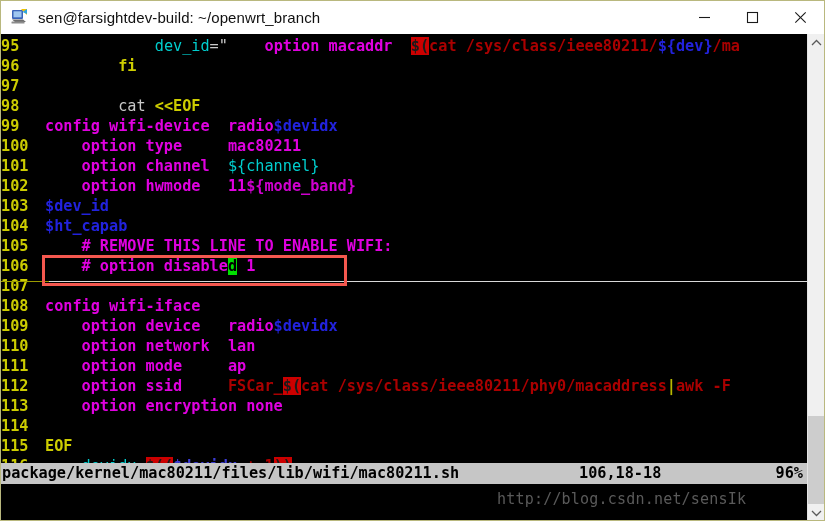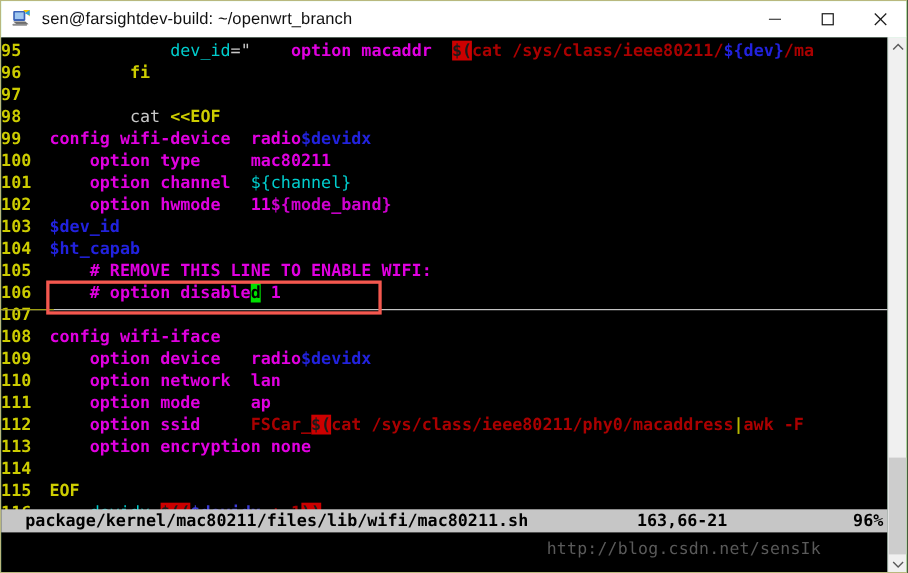--- a/index.html
+++ b/index.html
@@ -5,21 +5,21 @@
   * { box-sizing: border-box; margin: 0; padding: 0; }
   html, body {
     width: 825px; height: 521px;
     background: #000;
     font-family: "DejaVu Sans Mono", monospace;
     overflow: hidden;
   }
   #window {
     position: relative;
     width: 825px; height: 521px;
-    background: #86efac;
+    background: #eab308;
     border: 1px solid #b9b87e;
     overflow: hidden;
   }
 
   
   #titlebar {
     position: absolute; left: 0; top: 0;
     width: 823px; height: 33px;
     background: #ffffff;
     display: flex; align-items: center;
@@ -118,21 +118,21 @@
     left: 0; bottom: 37px;
     width: 806px; height: 21px;
     background: #c6c6c6;
     color: #000;
     font-family: "DejaVu Sans Mono", monospace;
     font-size: 15.2px;
     font-weight: bold;
     line-height: 21px;
     white-space: pre;
   }
-  #sb-file   { position: absolute; left: 1px;   top: 0; padding-left: 21px; }
+  #sb-file   { position: absolute; left: 1px;   top: 0; }
   #sb-pos    { position: absolute; left: 578px; top: 0; }
   #sb-pct    { position: absolute; right: 4px;  top: 0; }
 
   
   #watermark {
     position: absolute;
     left: 496px; top: 456px;
     font-family: "DejaVu Sans Mono", monospace;
     font-size: 15px;
     color: #5a5a5a;
@@ -203,21 +203,21 @@
   <div id="term">
     <div id="code"><div class="row"><span class="ln">95</span><span>            </span><span class="cyan">dev_id</span><span class="white">="</span><span>    </span><span class="magenta">option macaddr</span><span>  </span><span class="redhl">$(</span><span class="darkred">cat /sys/class/ieee80211/</span><span class="blue">${dev}</span><span class="darkred">/ma</span></div><div class="row"><span class="ln">96</span><span>        </span><span class="yellow">fi</span></div><div class="row"><span class="ln">97</span></div><div class="row"><span class="ln">98</span><span>        </span><span class="white">cat </span><span class="yellow">&lt;&lt;EOF</span></div><div class="row"><span class="ln">99</span><span class="magenta">config wifi-device</span><span>  </span><span class="magenta">radio</span><span class="blue">$devidx</span></div><div class="row"><span class="ln">100</span><span>    </span><span class="magenta">option type</span><span>     </span><span class="magenta">mac80211</span></div><div class="row"><span class="ln">101</span><span>    </span><span class="magenta">option channel</span><span>  </span><span class="cyan">${channel}</span></div><div class="row"><span class="ln">102</span><span>    </span><span class="magenta">option hwmode</span><span>   </span><span class="magenta">11</span><span class="magenta2">${mode_band}</span></div><div class="row"><span class="ln">103</span><span class="blue">$dev_id</span></div><div class="row"><span class="ln">104</span><span class="blue">$ht_capab</span></div><div class="row"><span class="ln">105</span><span>    </span><span class="magenta"># REMOVE THIS LINE TO ENABLE WIFI:</span></div><div class="row"><span class="ln">106</span><span>    </span><span class="magenta"># option disable</span><span class="cursor">d</span><span class="magenta"> 1</span></div><div class="row"><span class="ln">107</span></div><div class="row"><span class="ln">108</span><span class="magenta">config wifi-iface</span></div><div class="row"><span class="ln">109</span><span>    </span><span class="magenta">option device</span><span>   </span><span class="magenta">radio</span><span class="blue">$devidx</span></div><div class="row"><span class="ln">110</span><span>    </span><span class="magenta">option network</span><span>  </span><span class="magenta">lan</span></div><div class="row"><span class="ln">111</span><span>    </span><span class="magenta">option mode</span><span>     </span><span class="magenta">ap</span></div><div class="row"><span class="ln">112</span><span>    </span><span class="magenta">option ssid</span><span>     </span><span class="darkred">FSCar_</span><span class="redhl">$(</span><span class="darkred">cat /sys/class/ieee80211/phy0/macaddress</span><span class="yellowpipe">|</span><span class="darkred">awk -F</span></div><div class="row"><span class="ln">113</span><span>    </span><span class="magenta">option encryption none</span></div><div class="row"><span class="ln">114</span></div><div class="row"><span class="ln">115</span><span class="yellow">EOF</span></div><div class="row"><span class="ln">116</span><span>    </span><span class="cyan">devidx</span><span class="white">=</span><span class="redhl">$((</span><span class="blue2">$devidx</span><span class="darkred"> + </span><span class="darkred">1</span><span class="redhl">))</span></div></div>
 
     <div id="cursorline-rule"></div>
     <div id="cursorline-rule-left"></div>
 
     <div id="annot-box"></div>
 
     <div id="statusbar">
       <span id="sb-file">package/kernel/mac80211/files/lib/wifi/mac80211.sh</span>
-      <span id="sb-pos">163,66-21</span>
+      <span id="sb-pos">106,18-18</span>
       <span id="sb-pct">96%</span>
     </div>
 
     <div id="watermark">http://blog.csdn.net/sensIk</div>
   </div>
 
   <div id="scrollbar">
     <div class="sb-arrow" id="sb-up">
       <svg width="11" height="8" viewBox="0 0 11 8">
           <polyline points="1,6 5.5,1.5 10,6" fill="none" stroke="#5a5a5a" stroke-width="1.3"></polyline>

